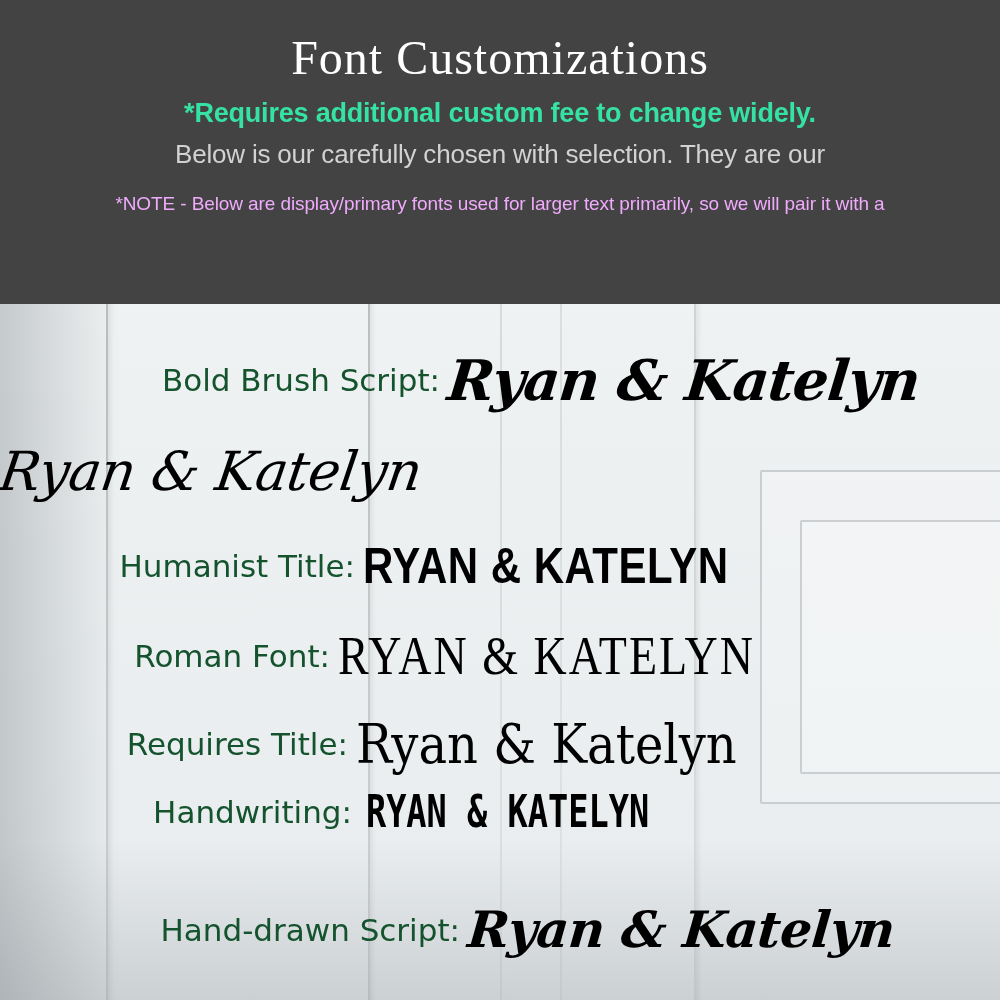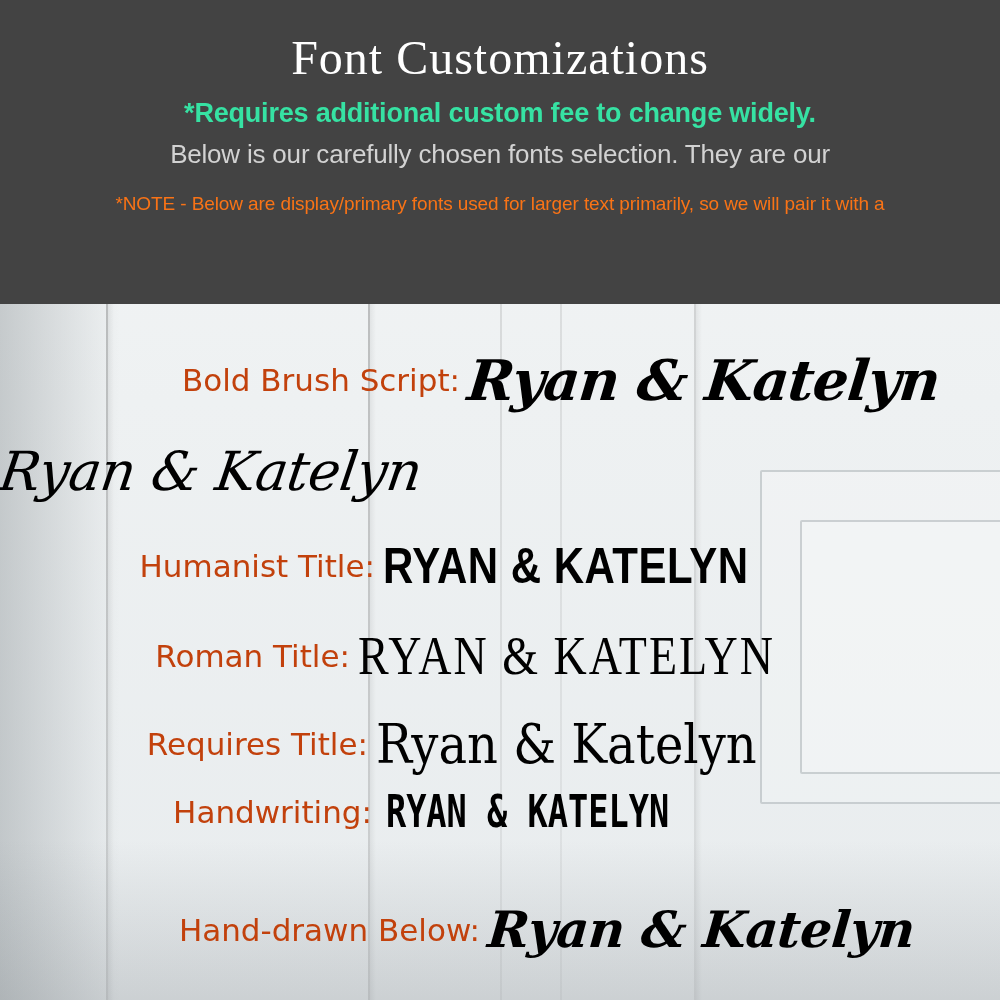--- a/index.html
+++ b/index.html
@@ -87,21 +87,21 @@
   }
   .desc {
     color: #d2d2d2;
     font-size: 26px;
     line-height: 36px;
     font-weight: 300;
     margin: 0 40px;
     letter-spacing: -0.2px;
   }
   .note {
-    color: #f97316;
+    color: #f0abfc;
     font-size: 19px;
     line-height: 27px;
     margin: 18px 16px 0 16px;
     font-weight: 300;
     letter-spacing: -0.1px;
   }
 
   
   .rows {
     position: absolute;
@@ -112,28 +112,27 @@
   }
   .row {
     position: absolute;
     left: 0;
     width: 1000px;
     display: flex;
     align-items: center;
     height: 96px;
   }
   .row-label {
-    color: #c2410c;
+    color: #14532d;
     font-size: 31px;
     line-height: 34px;
     font-weight: 400;
     text-align: right;
     white-space: nowrap;
     font-family: "DejaVu Sans", sans-serif;
-    margin-left: 20px;
   }
   .row-sample {
     color: #000000;
     white-space: nowrap;
     line-height: 1;
   }
 
   
   .s-boldbrush {
     font-family: "DejaVu Serif", serif;
@@ -204,55 +203,55 @@
     <div class="plank-soft" style="left:108px;"></div>
     <div class="plank-soft" style="left:370px;"></div>
     <div class="plank-soft" style="left:696px;"></div>
     <div class="shade-l"></div>
     <div class="shade-b"></div>
   </div>
 
   <div class="header">
     <div class="title">Font Customizations</div>
     <div class="subtitle-green">*Requires additional custom fee to change widely.</div>
-    <div class="desc">Below is our carefully chosen fonts selection. They are our</div>
+    <div class="desc">Below is our carefully chosen with selection. They are our</div>
     <div class="note">*NOTE - Below are display/primary fonts used for larger text primarily, so we will pair it with a</div>
   </div>
 
   <div class="rows">
 
     <div class="row" style="top:28px;">
       <div class="row-label" style="width:440px; padding-right:8px;">Bold Brush Script:</div>
       <div class="row-sample s-boldbrush">Ryan &amp; Katelyn</div>
     </div>
 
     <div class="row" style="top:120px;">
       <div class="row-sample s-thinbrush">Ryan &amp; Katelyn</div>
     </div>
 
     <div class="row" style="top:214px;">
       <div class="row-label" style="width:355px; padding-right:8px;">Humanist Title:</div>
       <div class="row-sample s-humanist">RYAN &amp; KATELYN</div>
     </div>
 
     <div class="row" style="top:304px;">
-      <div class="row-label" style="width:330px; padding-right:8px;">Roman Title:</div>
+      <div class="row-label" style="width:330px; padding-right:8px;">Roman Font:</div>
       <div class="row-sample s-roman">RYAN  &amp;  KATELYN</div>
     </div>
 
     <div class="row" style="top:392px;">
       <div class="row-label" style="width:348px; padding-right:8px;">Requires Title:</div>
       <div class="row-sample s-flourish">Ryan &amp; Katelyn</div>
     </div>
 
     <div class="row" style="top:460px;">
       <div class="row-label" style="width:352px; padding-right:8px;">Handwriting:</div>
       <div class="row-sample s-handwriting">RYAN &amp; KATELYN</div>
     </div>
 
     <div class="row" style="top:578px;">
-      <div class="row-label" style="width:460px; padding-right:8px;">Hand-drawn Below:</div>
+      <div class="row-label" style="width:460px; padding-right:8px;">Hand-drawn Script:</div>
       <div class="row-sample s-handdrawn">Ryan &amp; Katelyn</div>
     </div>
 
   </div>
 
 </div>
 
 </body></html>

